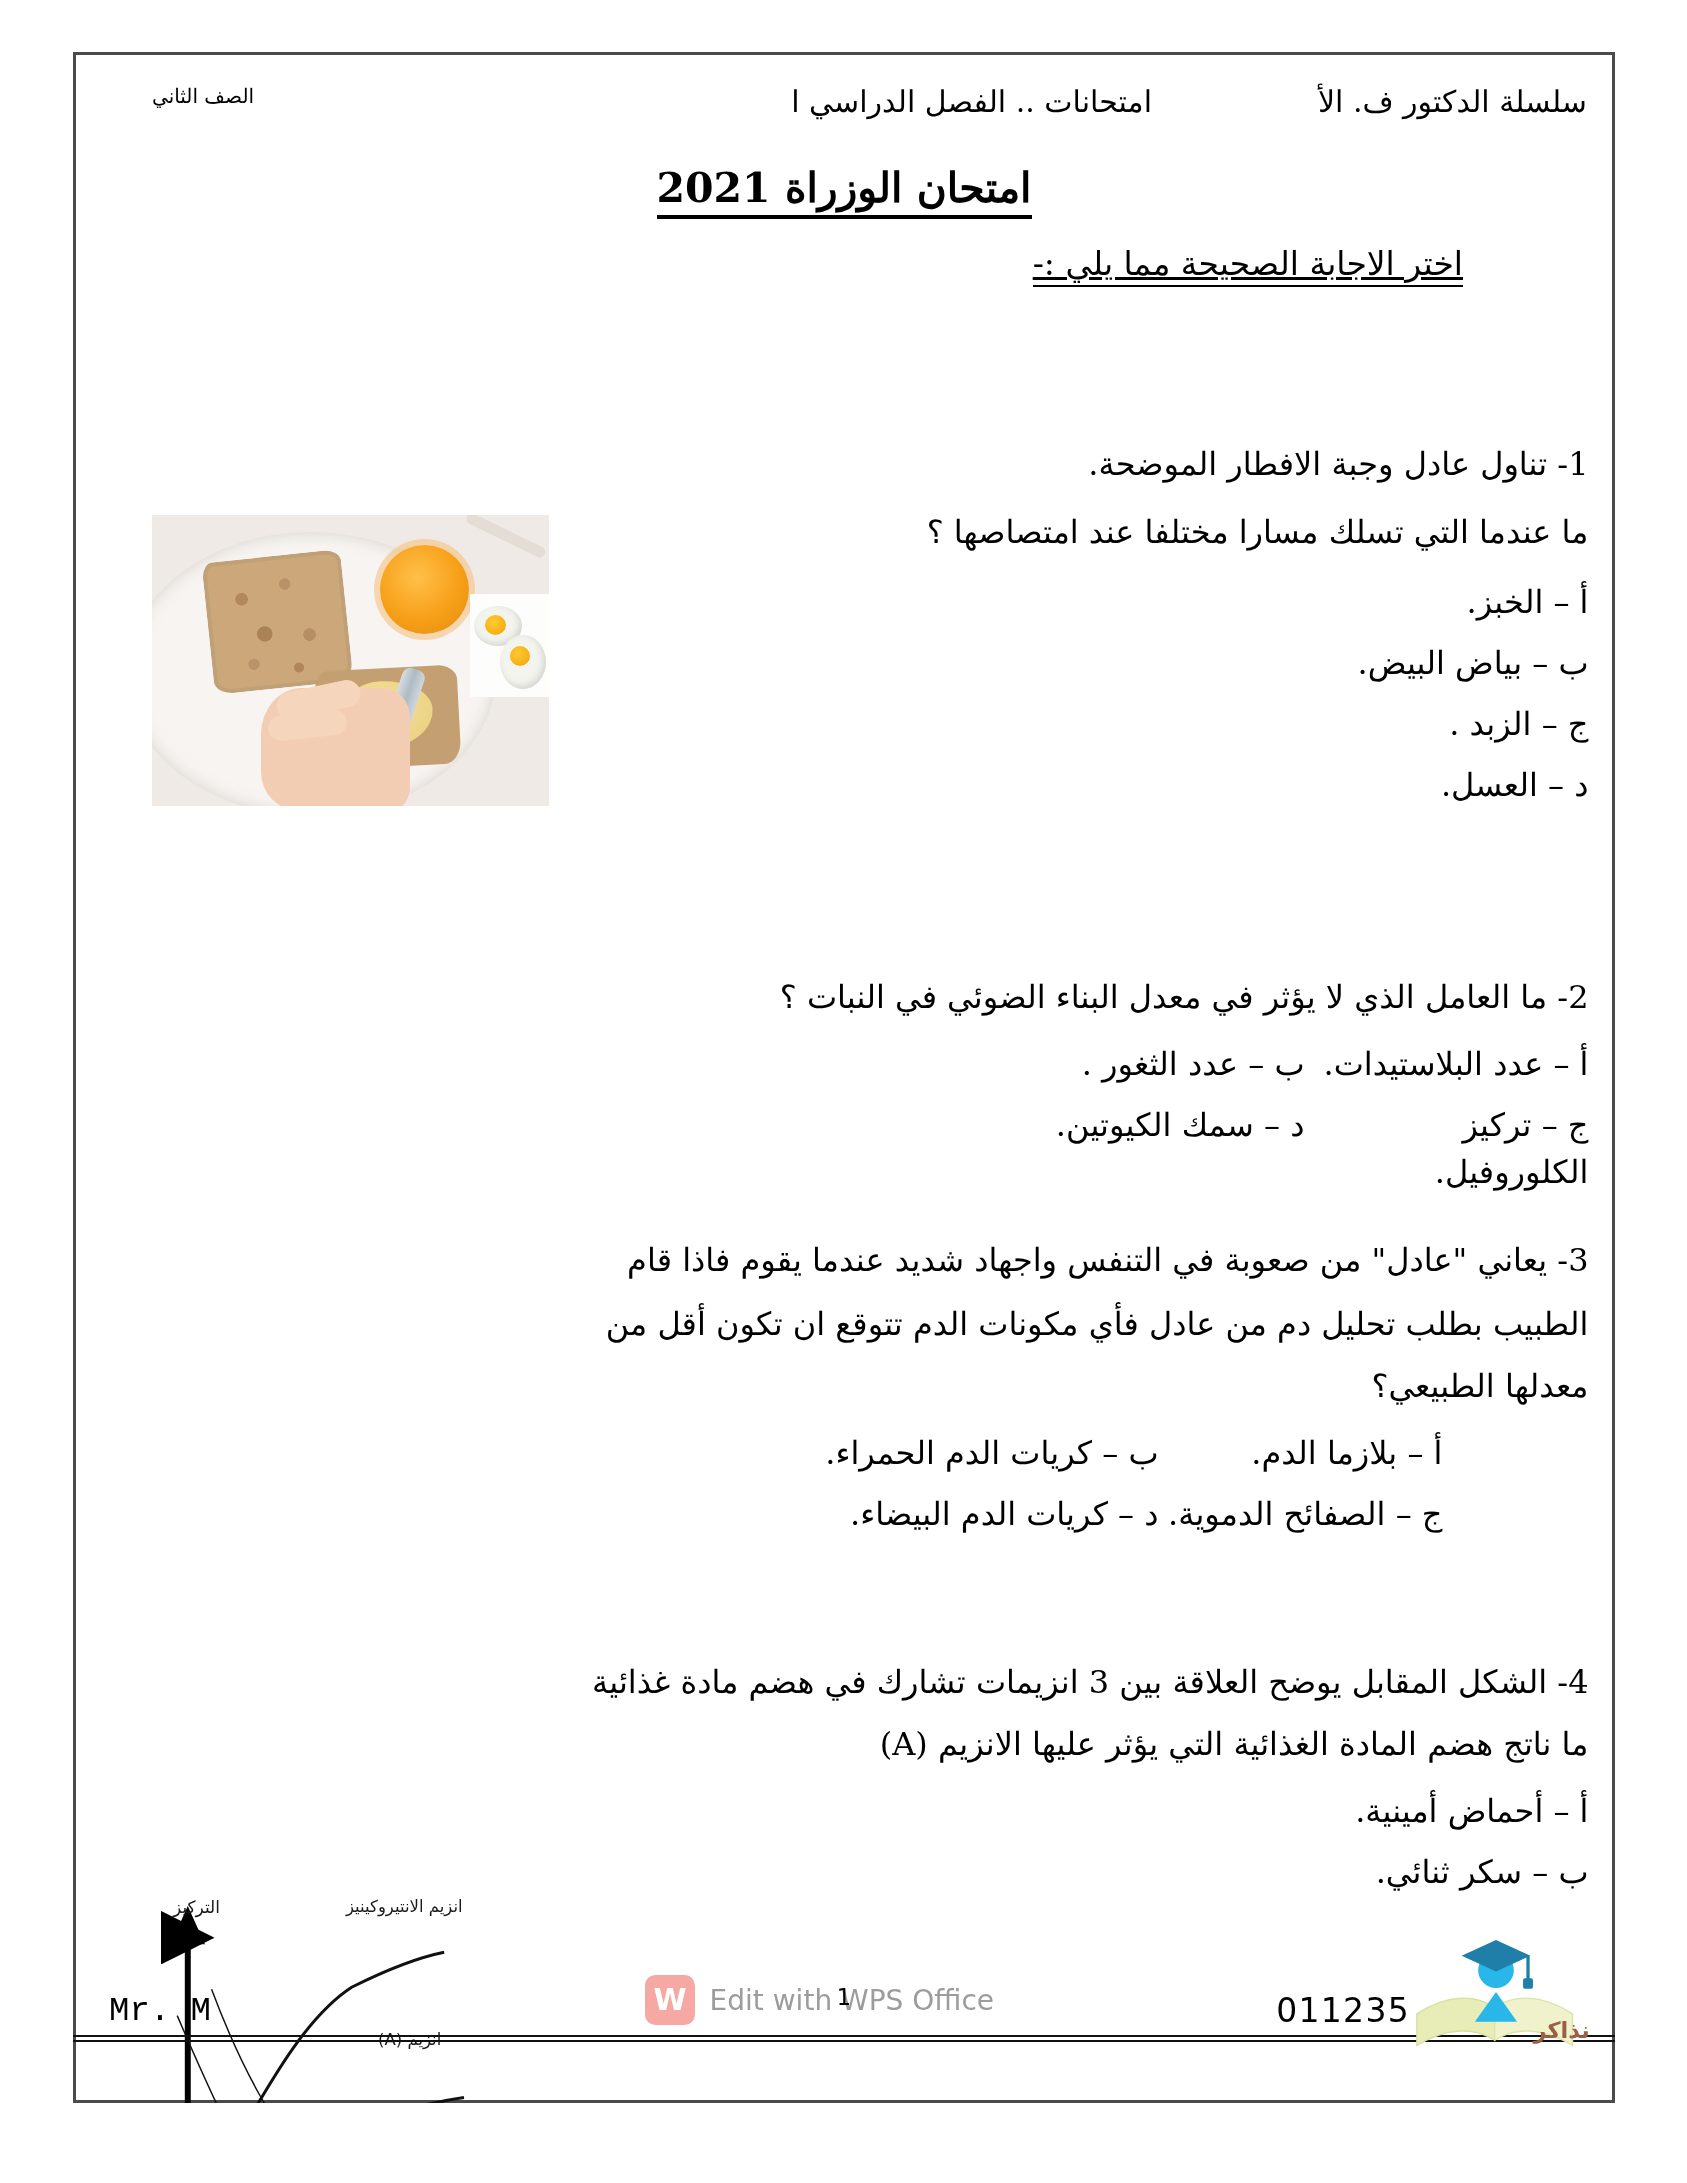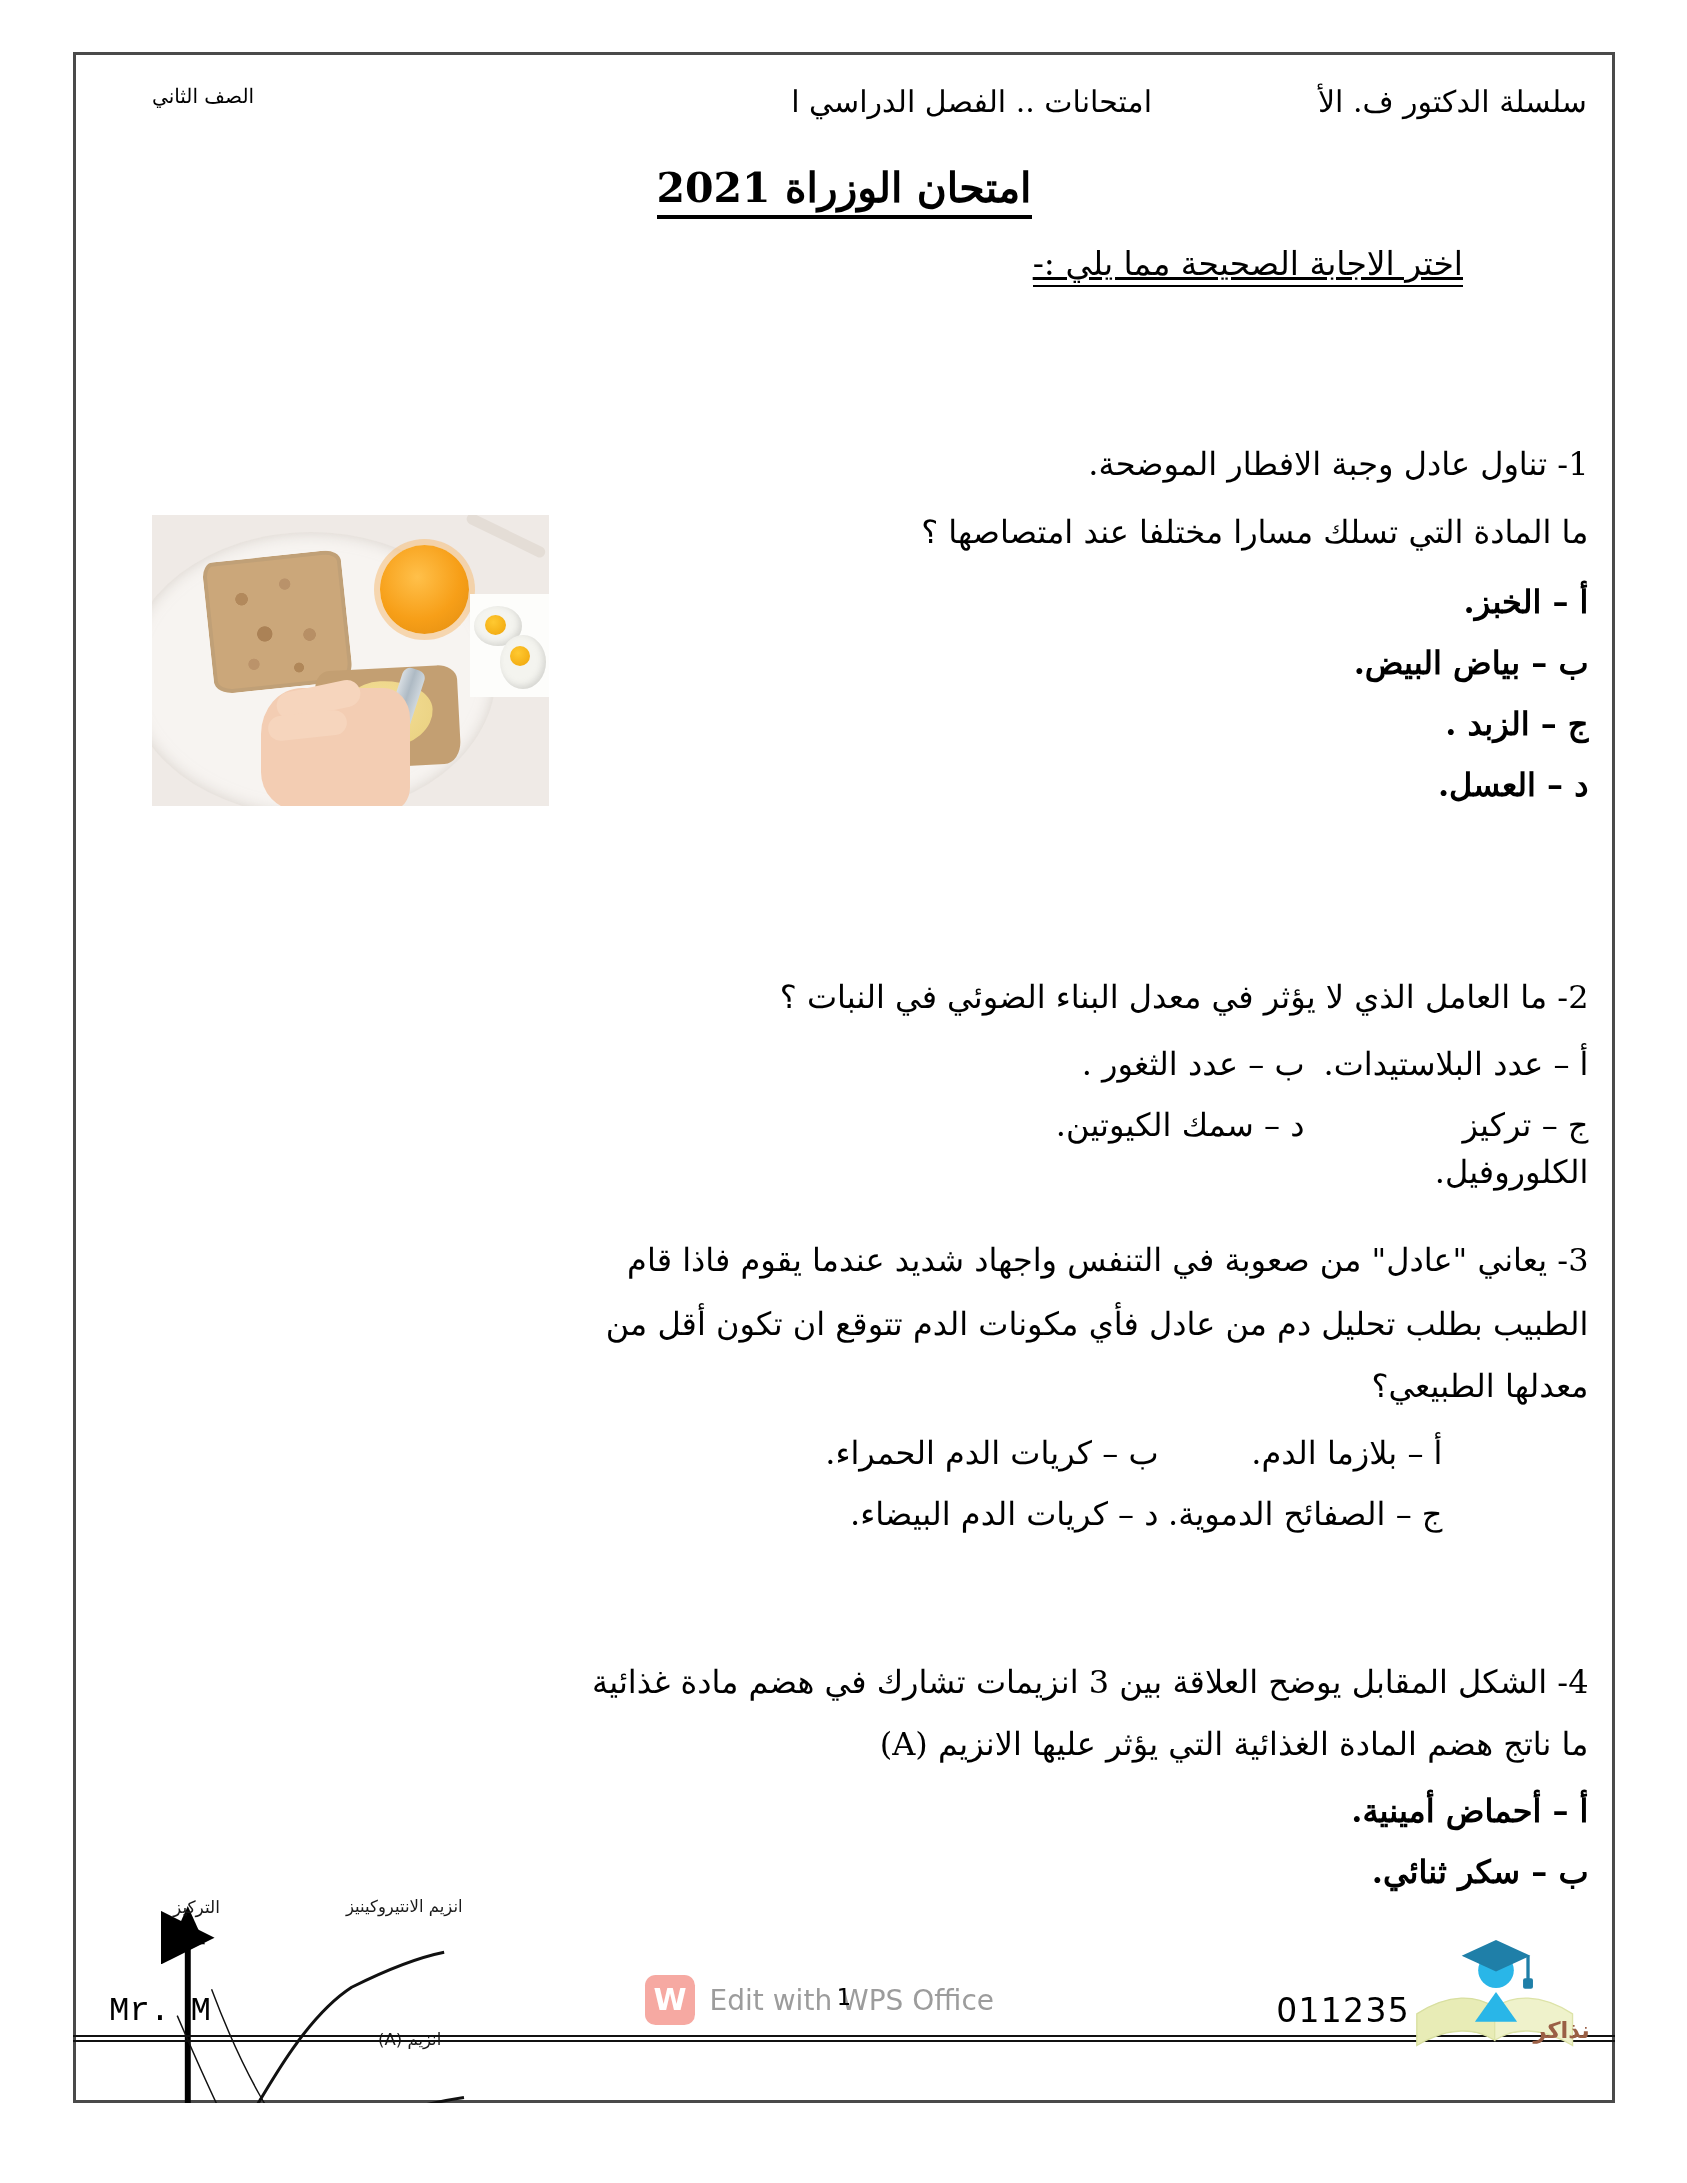--- a/index.html
+++ b/index.html
@@ -122,21 +122,20 @@
   .qtext-just {
     font-size: 32px;
     line-height: 1.55;
     text-align: justify;
     text-align-last: right;
   }
   .opt-line {
     font-size: 32px;
     line-height: 1.45;
     text-align: right;
-    font-weight: bold;
   }
   .opt-row {
     display: flex;
     flex-direction: row;
     justify-content: flex-start;
     font-size: 32px;
     line-height: 1.45;
   }
   .opt-row .c1 { width: 284px; text-align: right; }
   .opt-row .c2 { width: 370px; text-align: right; }
@@ -427,21 +426,21 @@
     <div class="finger f1"></div>
     <div class="finger f2"></div>
   </div>
 
   <div class="qblock" style="top:390px; right:26.5px; width:887px;">
     <div class="qtext">
       <span>1-</span>
       <span>تناول عادل وجبة الافطار الموضحة.</span>
     </div>
     <div class="qtext" style="margin-top:22.5px;">
-      <span>ما المادة التي تسلك مسارا مختلفا عند امتصاصها ؟</span>
+      <span>ما عندما التي تسلك مسارا مختلفا عند امتصاصها ؟</span>
     </div>
     <div class="opt-line" style="margin-top:24px;">أ – الخبز.</div>
     <div class="opt-line" style="margin-top:14.6px;">ب – بياض البيض.</div>
     <div class="opt-line" style="margin-top:14.6px;">ج – الزبد .</div>
     <div class="opt-line" style="margin-top:14.6px;">د – العسل.</div>
   </div>
 
   <div class="qblock" style="top:923px; right:26.5px; width:1032px;">
     <div class="qtext">
       <span>2-</span>

